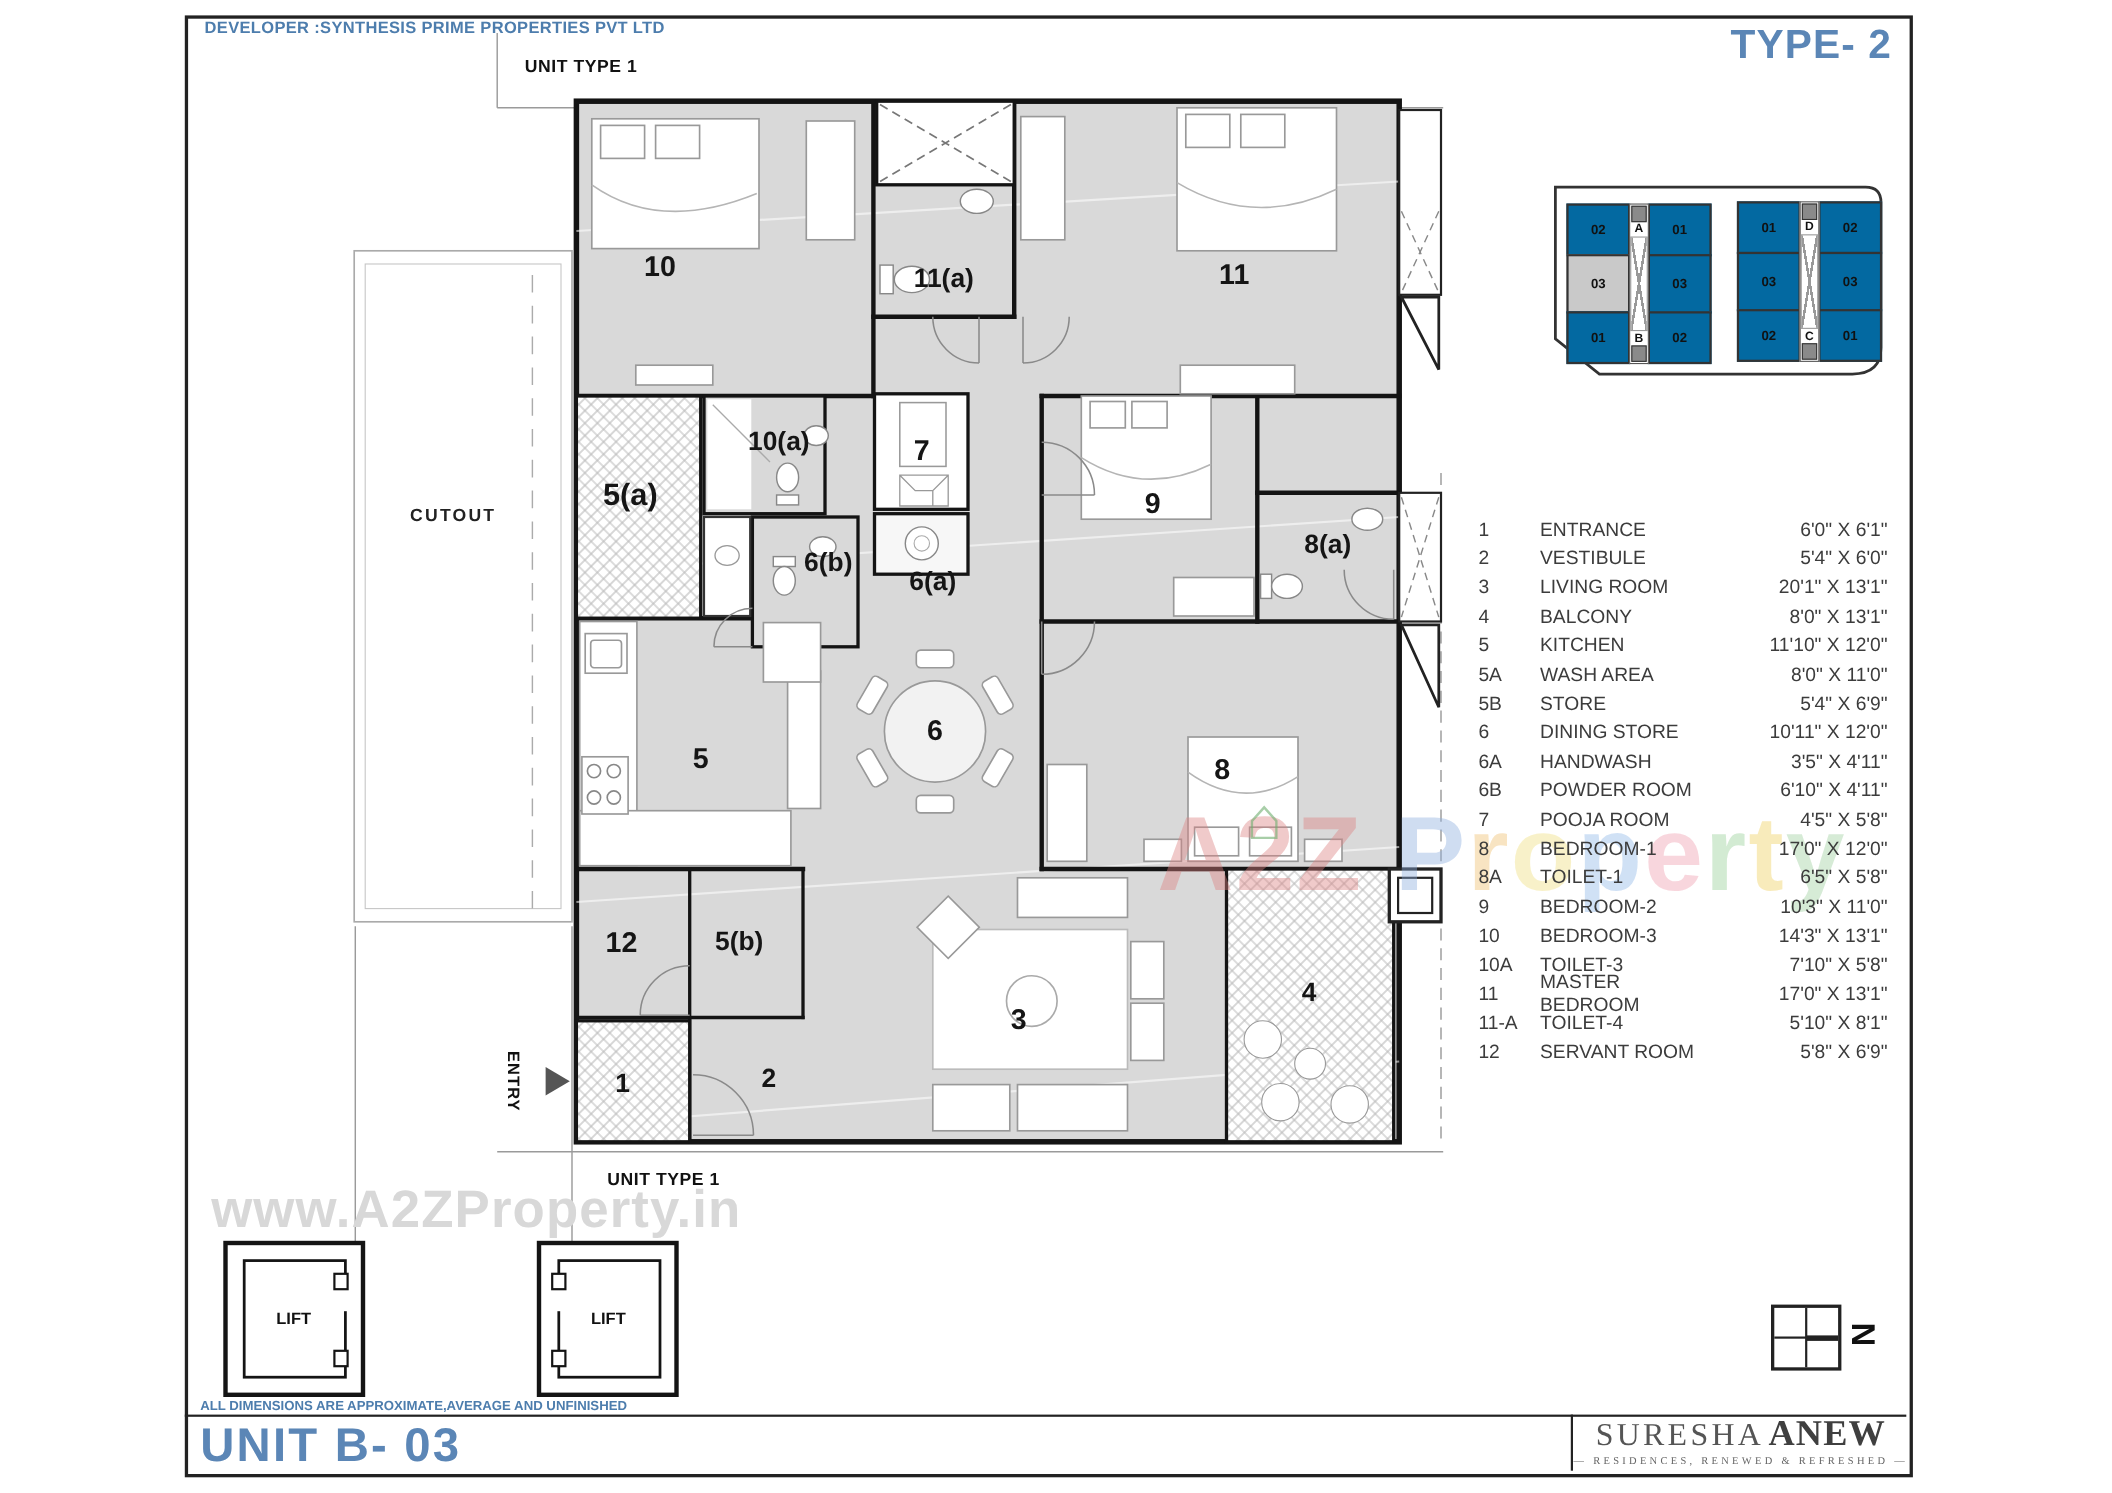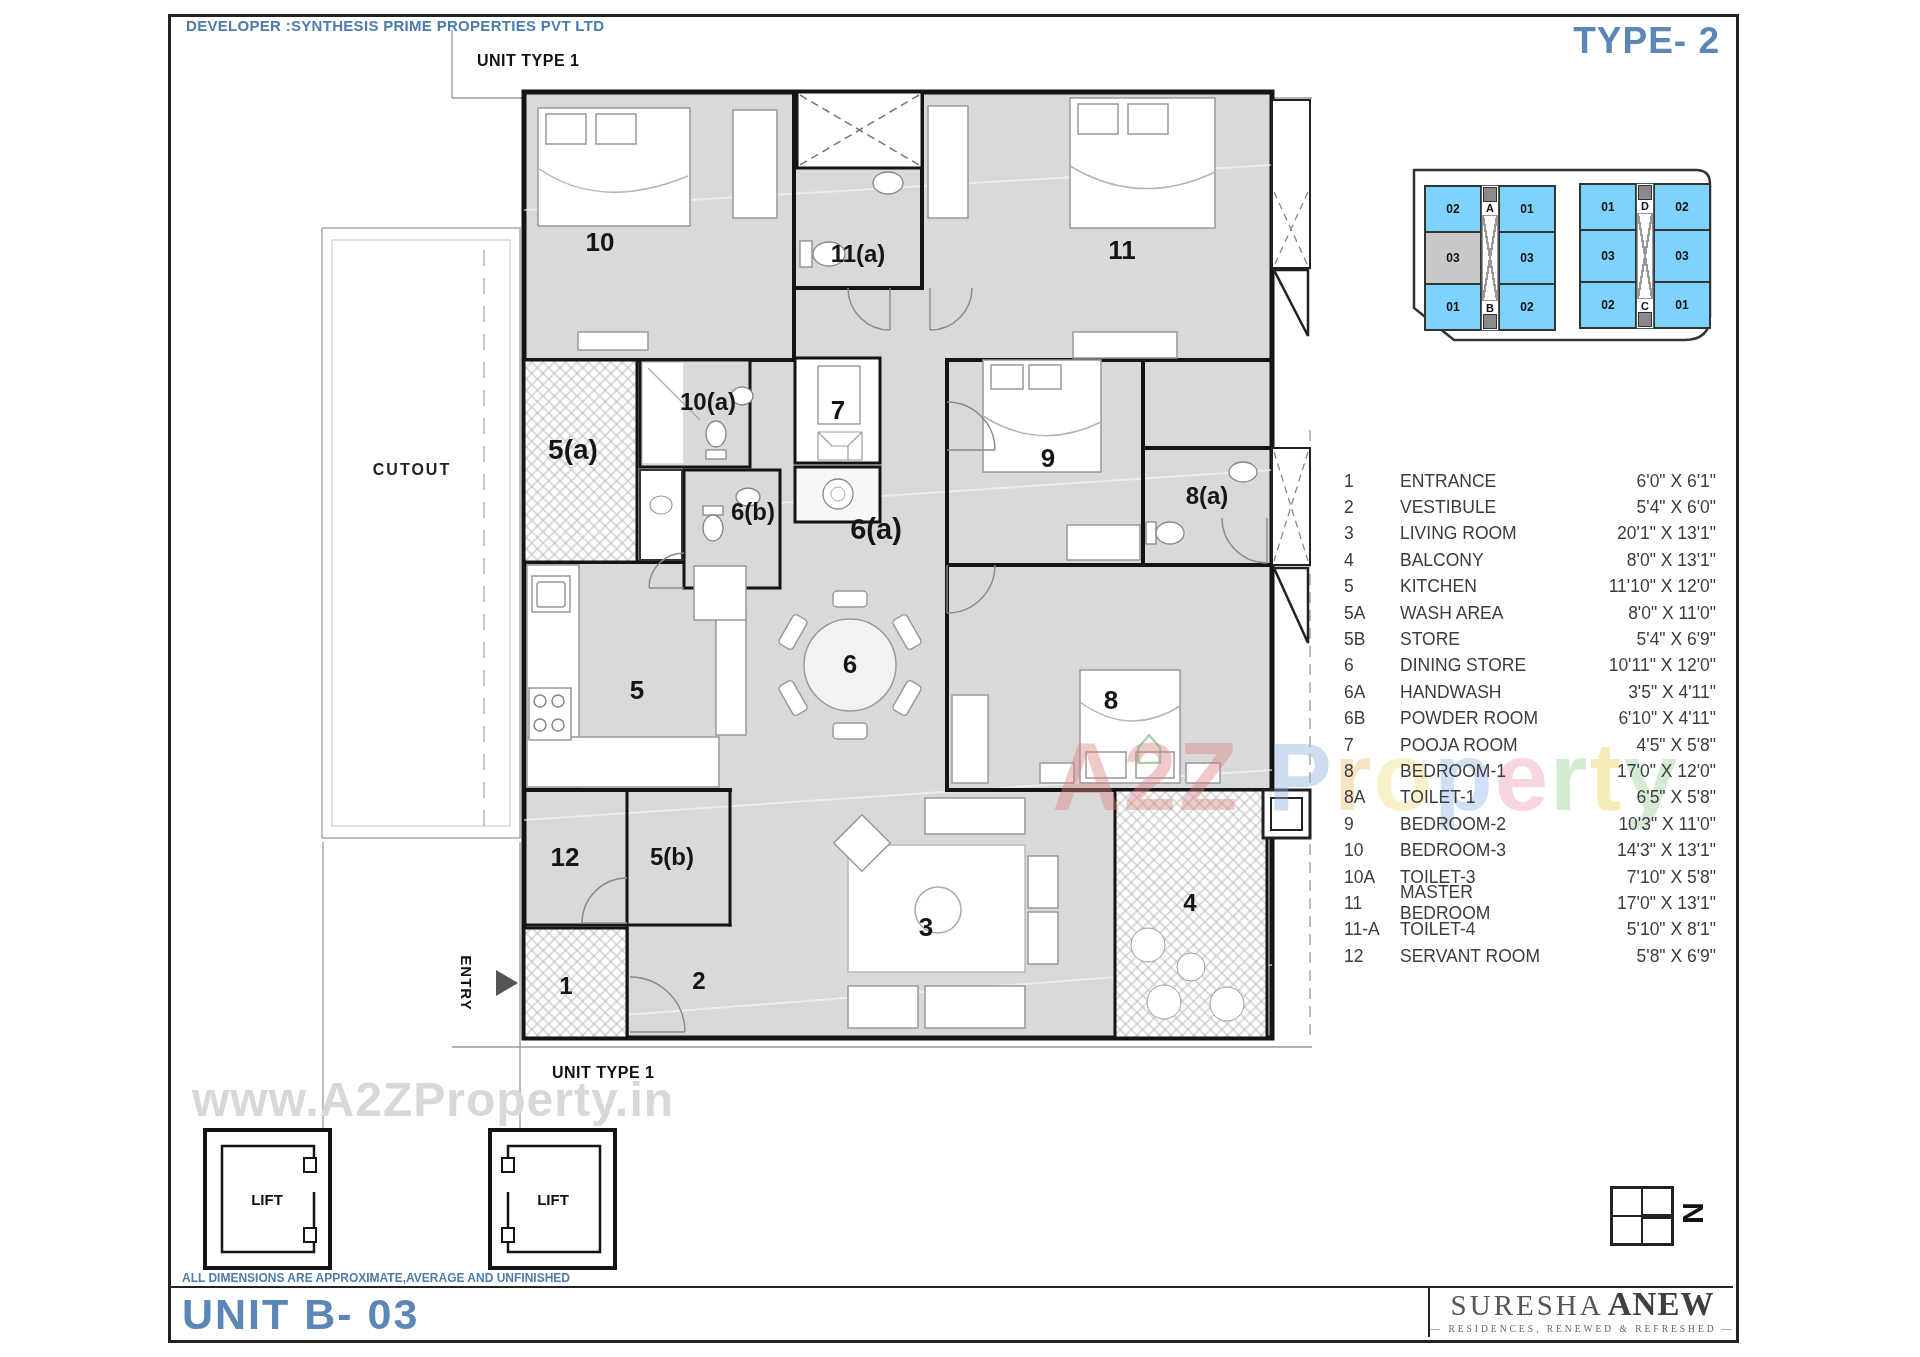--- a/index.html
+++ b/index.html
@@ -18,21 +18,21 @@
   .cutout-lbl{left:412px;top:470px;transform:translate(-50%,-50%);font-size:16px;font-weight:bold;letter-spacing:2px;color:#222;z-index:5;position:absolute;}
   .entry-lbl{left:466px;top:983px;transform:translate(-50%,-50%) rotate(90deg);font-size:15px;font-weight:bold;letter-spacing:1px;color:#111;position:absolute;z-index:5;}
   .entry-arrow{left:496px;top:970px;width:0;height:0;border-left:22px solid #555;border-top:13px solid transparent;border-bottom:13px solid transparent;z-index:5;}
   .lift-lbl{transform:translate(-50%,-50%);font-size:15px;font-weight:bold;color:#111;position:absolute;z-index:5;}
   
   .keyplan{left:1408px;top:166px;width:310px;height:180px;z-index:4;}
   .kp-outline{position:absolute;left:0;top:0;width:310px;height:180px;}
   .kp-block{position:absolute;display:grid;grid-template-columns:56px 18px 56px;grid-template-rows:46px 52px 46px;}
   .kp-left{left:17px;top:20px;}
   .kp-right{left:172px;top:18px;}
-  .kp-cell{border:2px solid #333;background:#7dd3fc;display:flex;align-items:center;justify-content:center;
+  .kp-cell{border:2px solid #333;background:#0369a1;display:flex;align-items:center;justify-content:center;
            font-size:12px;font-weight:bold;color:#111;margin:-1px;}
   .kp-cell.hl{background:var(--hl);}
   .kp-core{grid-column:2;grid-row:1/span 3;display:flex;flex-direction:column;align-items:center;justify-content:space-between;
            padding:1px 0;background:#fff;border:1px solid #555;margin:-1px 0;z-index:2;}
   .kp-cap{width:12px;height:13px;background:#8a8a8a;border:1px solid #333;}
   .kp-core-letter{font-size:11px;font-weight:bold;color:#111;line-height:12px;}
   .kp-x{width:14px;flex:1 1 auto;margin:1px 0;border:1px solid #999;
         background:linear-gradient(to top right,transparent 46%,#999 46%,#999 54%,transparent 54%),
                    linear-gradient(to bottom right,transparent 46%,#999 46%,#999 54%,transparent 54%);}
   
@@ -284,21 +284,21 @@
 <div class="lift-lbl" style="left:267px;top:1199px;">LIFT</div>
 <div class="lift-lbl" style="left:553px;top:1199px;">LIFT</div>
 <div id="room-labels">
     <span class="lbl" style="left: 600px; top: 242px; font-size: 26px;">10</span>
     <span class="lbl" style="left: 858px; top: 218px; font-size: 24px; margin-top: 36px;">11(a)</span>
     <span class="lbl" style="left: 1122px; top: 250px; font-size: 26px;">11</span>
     <span class="lbl" style="left: 708px; top: 402px; font-size: 24px;">10(a)</span>
     <span class="lbl" style="left: 838px; top: 410px; font-size: 26px;">7</span>
     <span class="lbl" style="left: 573px; top: 450px; font-size: 28px;">5(a)</span>
     <span class="lbl" style="left: 753px; top: 512px; font-size: 24px;">6(b)</span>
-    <span class="lbl" style="left: 876px; top: 529px; font-size: 29px;">6(a)</span>
+    <span class="lbl" style="left: 848px; top: 529px; font-size: 24px;">6(a)</span>
     <span class="lbl" style="left: 1048px; top: 458px; font-size: 26px;">9</span>
     <span class="lbl" style="left: 1207px; top: 496px; font-size: 24px;">8(a)</span>
     <span class="lbl" style="left: 637px; top: 690px; font-size: 26px;">5</span>
     <span class="lbl" style="left: 850px; top: 664px; font-size: 26px;">6</span>
     <span class="lbl" style="left: 1111px; top: 700px; font-size: 26px;">8</span>
     <span class="lbl" style="left: 565px; top: 857px; font-size: 26px;">12</span>
     <span class="lbl" style="left: 672px; top: 857px; font-size: 24px;">5(b)</span>
     <span class="lbl" style="left: 566px; top: 986px; font-size: 24px;">1</span>
     <span class="lbl" style="left: 699px; top: 981px; font-size: 24px;">2</span>
     <span class="lbl" style="left: 926px; top: 927px; font-size: 26px;">3</span>

